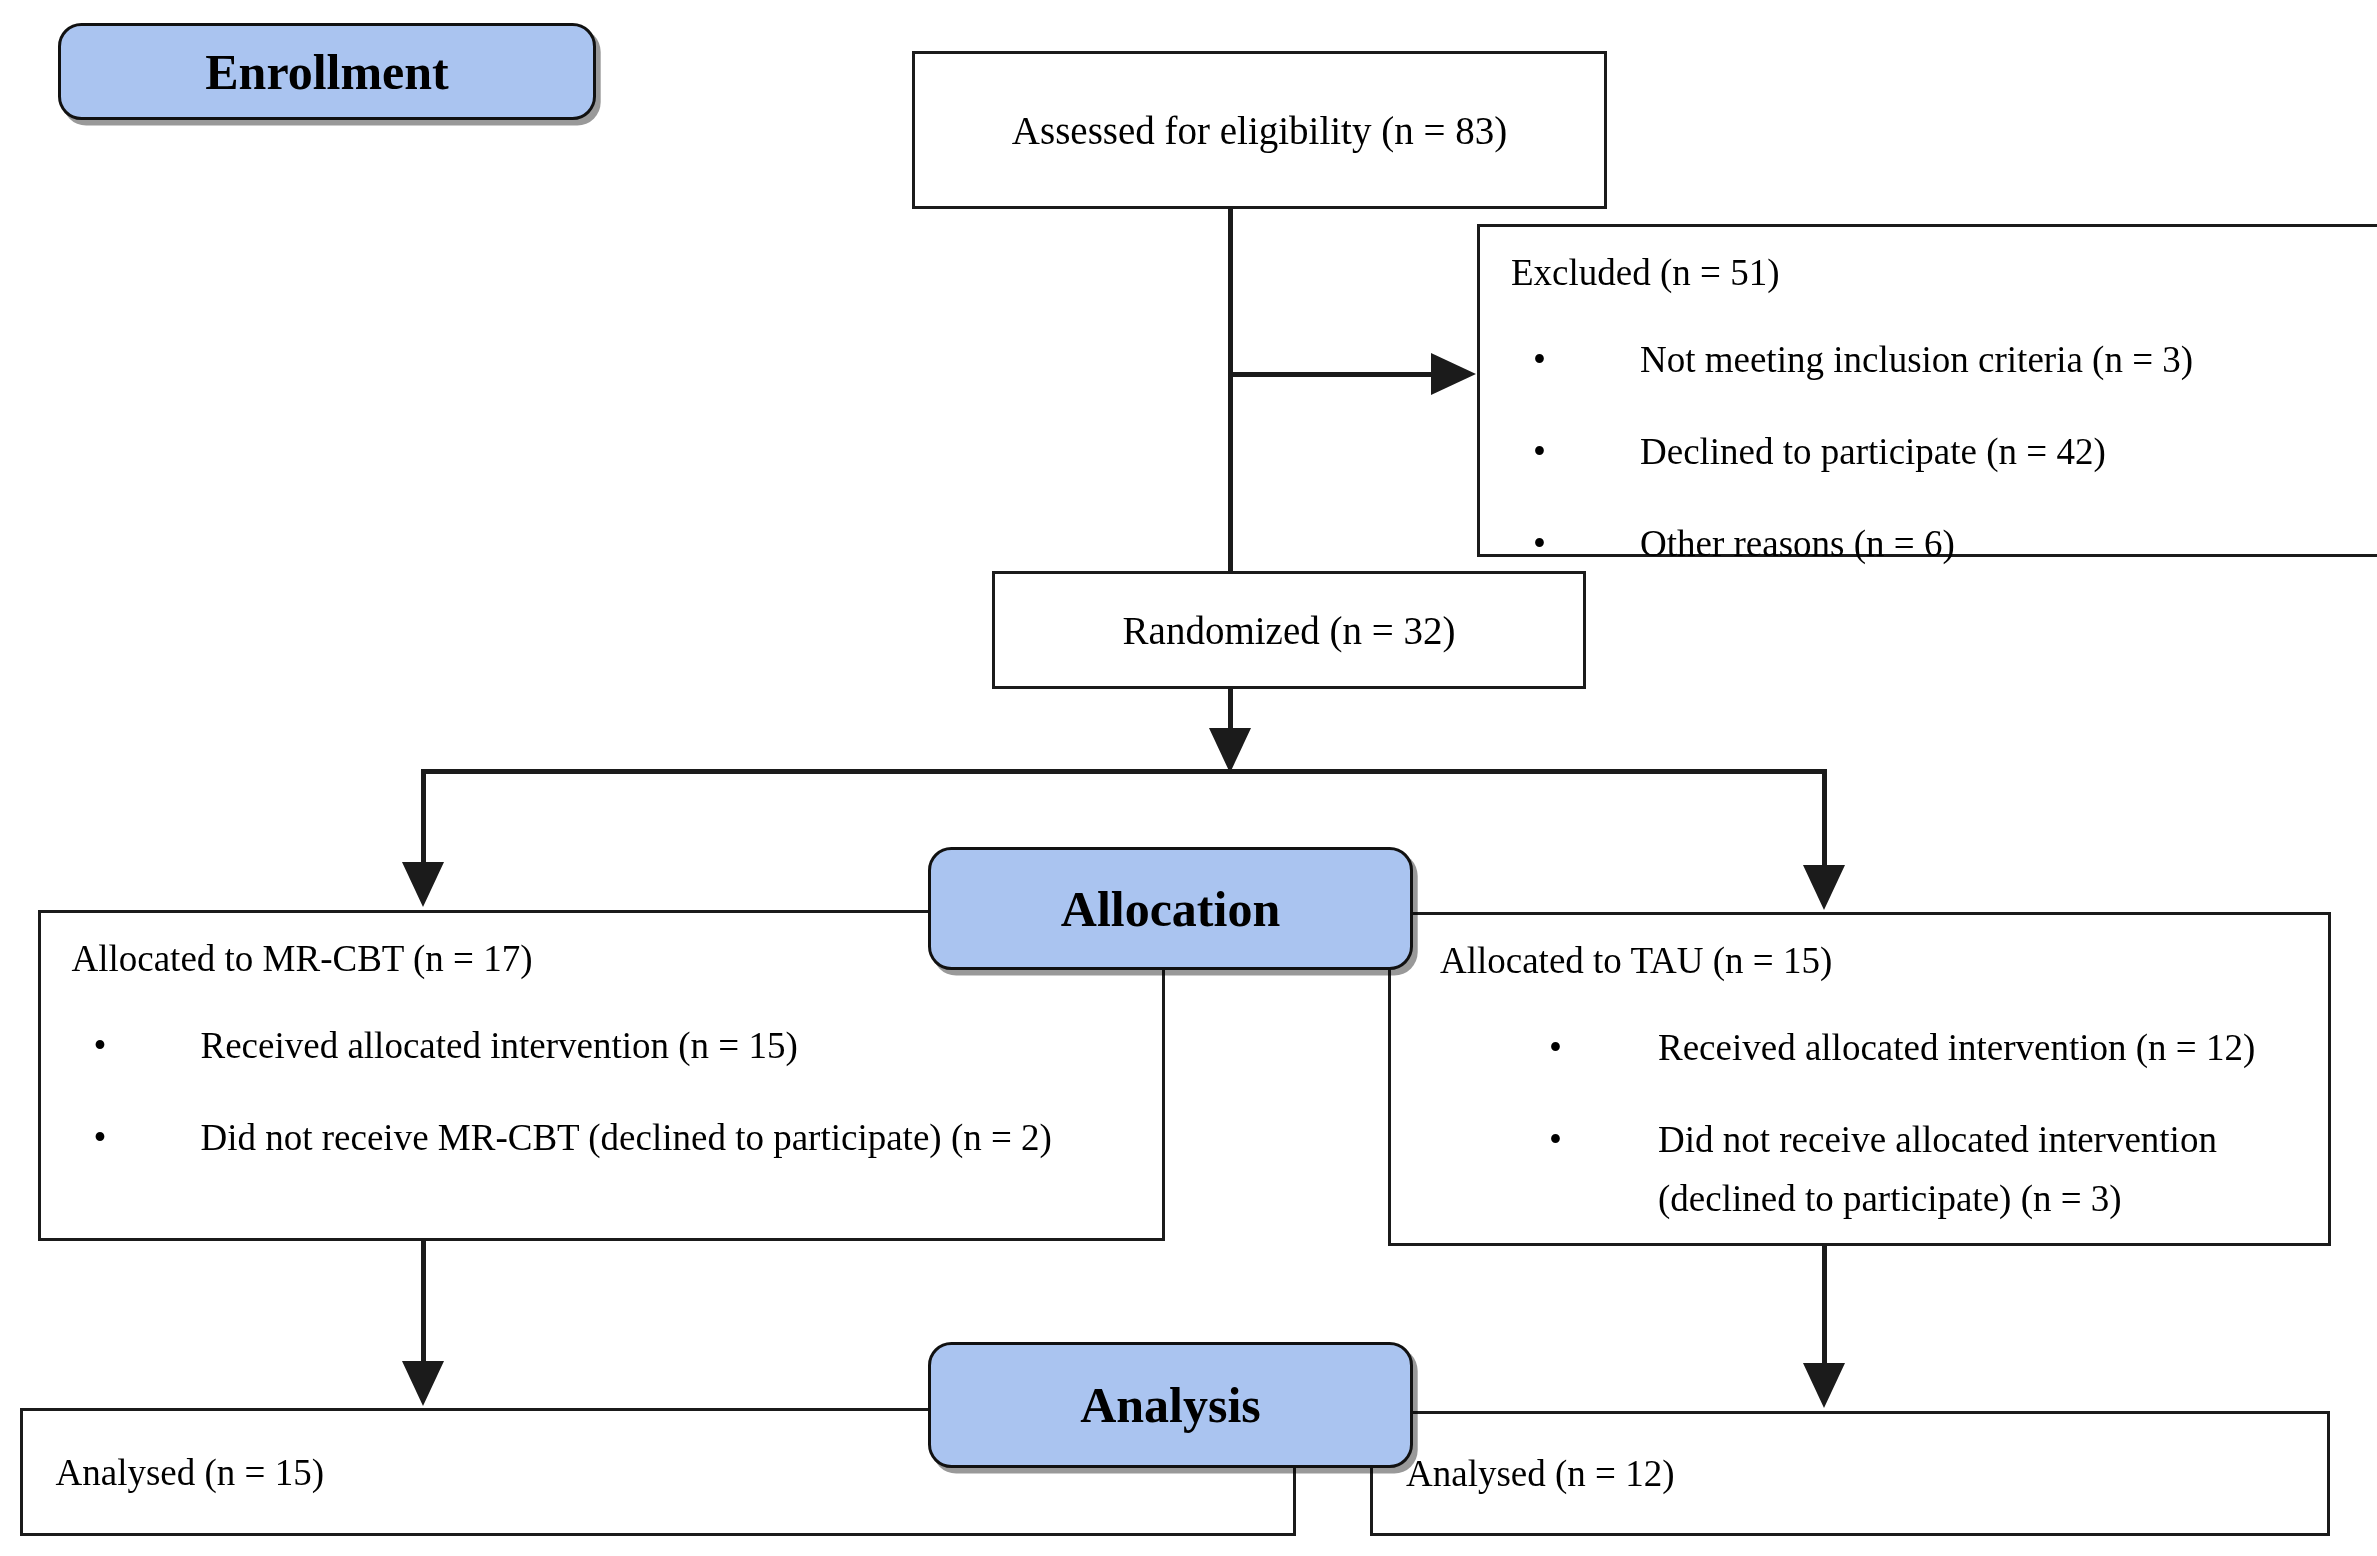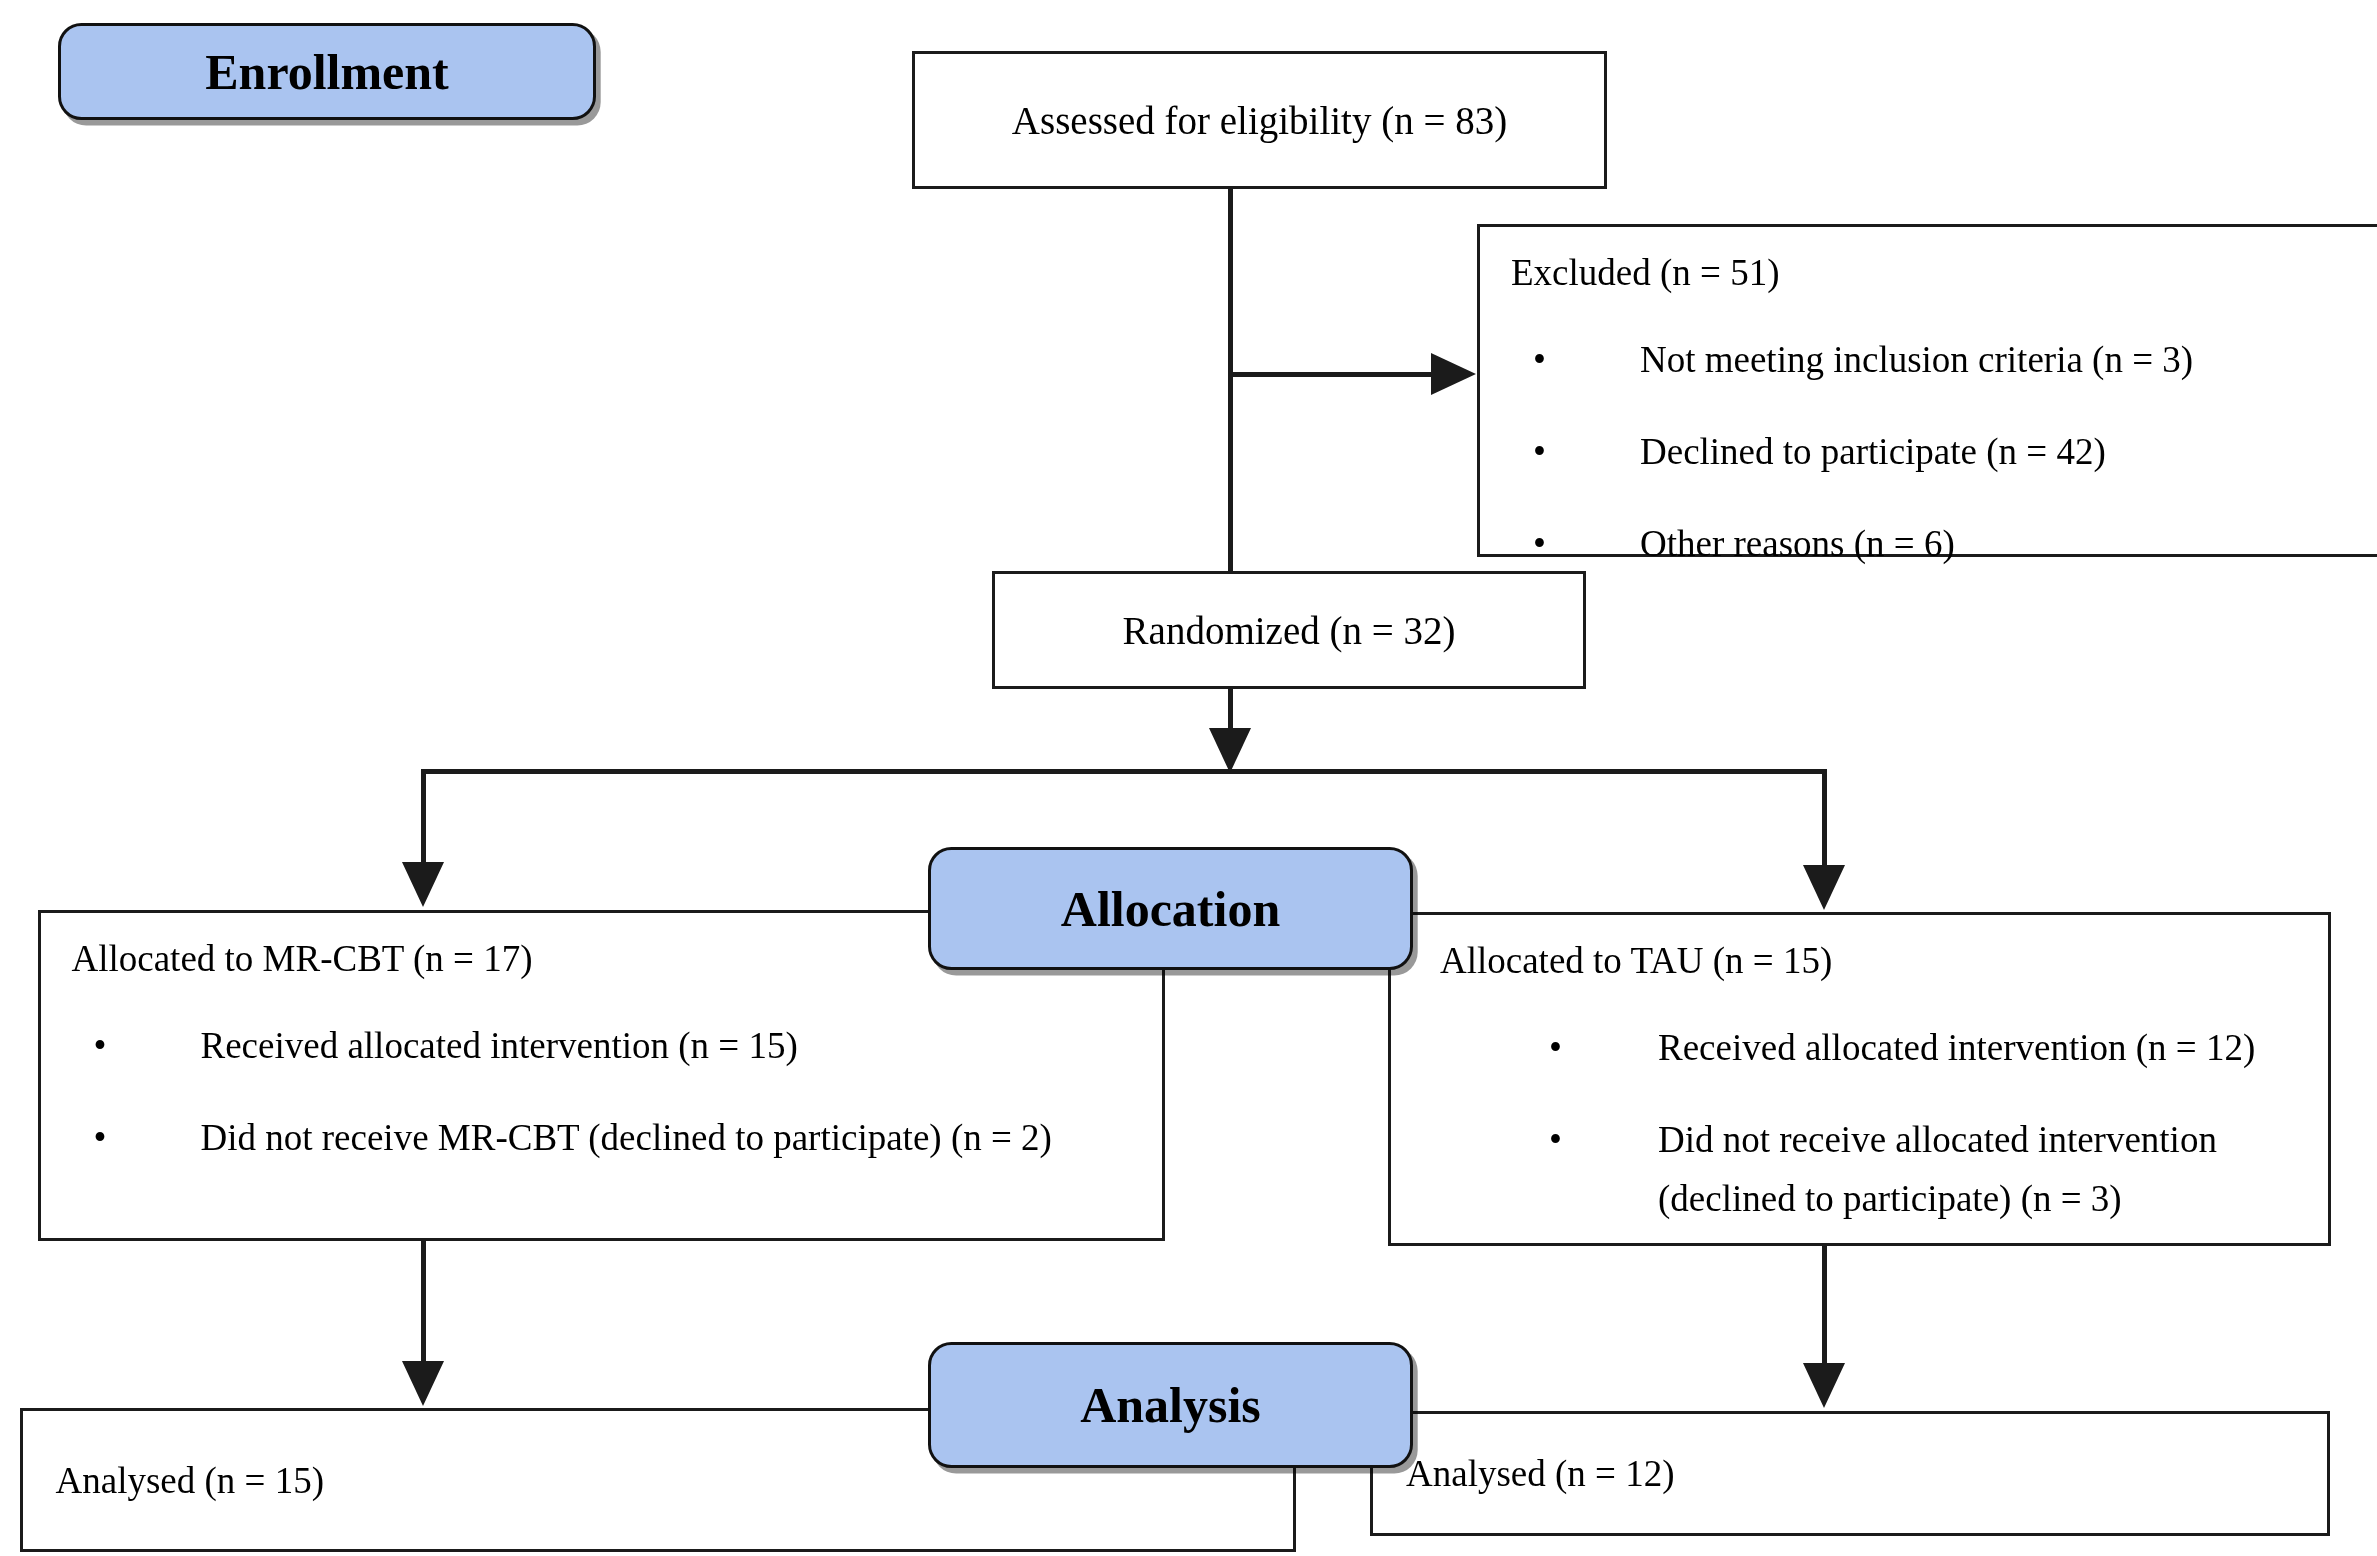--- a/index.html
+++ b/index.html
@@ -78,21 +78,21 @@
   <div class="pill" style="left:58px;top:23.4px;width:538px;height:97px;">
     <span>Enrollment</span>
   </div>
   <div class="pill" style="left:928px;top:1342px;width:485px;height:126px;">
     <span>Analysis</span>
   </div>
   <div class="pill" style="left:928px;top:847px;width:485px;height:123px;">
     <span>Allocation</span>
   </div>
 
-  <div class="wbox center-text" style="left:912px;top:51px;width:695px;height:138px;">
+  <div class="wbox center-text" style="left:912px;top:51px;width:695px;height:158px;">
     <span>Assessed for eligibility (n = 83)</span>
   </div>
 
   <div class="wbox list-box indent-a" style="left:1477px;top:224px;width:940px;height:333px;">
     <div class="box-title">Excluded (n = 51)</div>
     <ul>
       <li><span class="blt">•</span><span>Not meeting inclusion criteria (n = 3)</span></li>
       <li><span class="blt">•</span><span>Declined to participate (n = 42)</span></li>
       <li><span class="blt">•</span><span>Other reasons (n = 6)</span></li>
     </ul>
@@ -111,21 +111,21 @@
   </div>
 
   <div class="wbox list-box indent-b" style="left:1388px;top:912px;width:943px;height:334px;padding-left:8px;">
     <div class="box-title">Allocated to TAU (n = 15)</div>
     <ul>
       <li><span class="blt">•</span><span>Received allocated intervention (n = 12)</span></li>
       <li><span class="blt">•</span><span>Did not receive allocated intervention (declined to participate) (n = 3)</span></li>
     </ul>
   </div>
 
-  <div class="wbox vcenter-left" style="left:19.5px;top:1408px;width:1276px;height:144px;padding-left:33px;">
+  <div class="wbox vcenter-left" style="left:19.5px;top:1408px;width:1276px;height:128px;padding-left:33px;">
     <span>Analysed (n = 15)</span>
   </div>
 
   <div class="wbox vcenter-left" style="left:1370px;top:1411px;width:960px;height:125px;padding-left:33px;">
     <span>Analysed (n = 12)</span>
   </div>
 
 </div>
 
 

